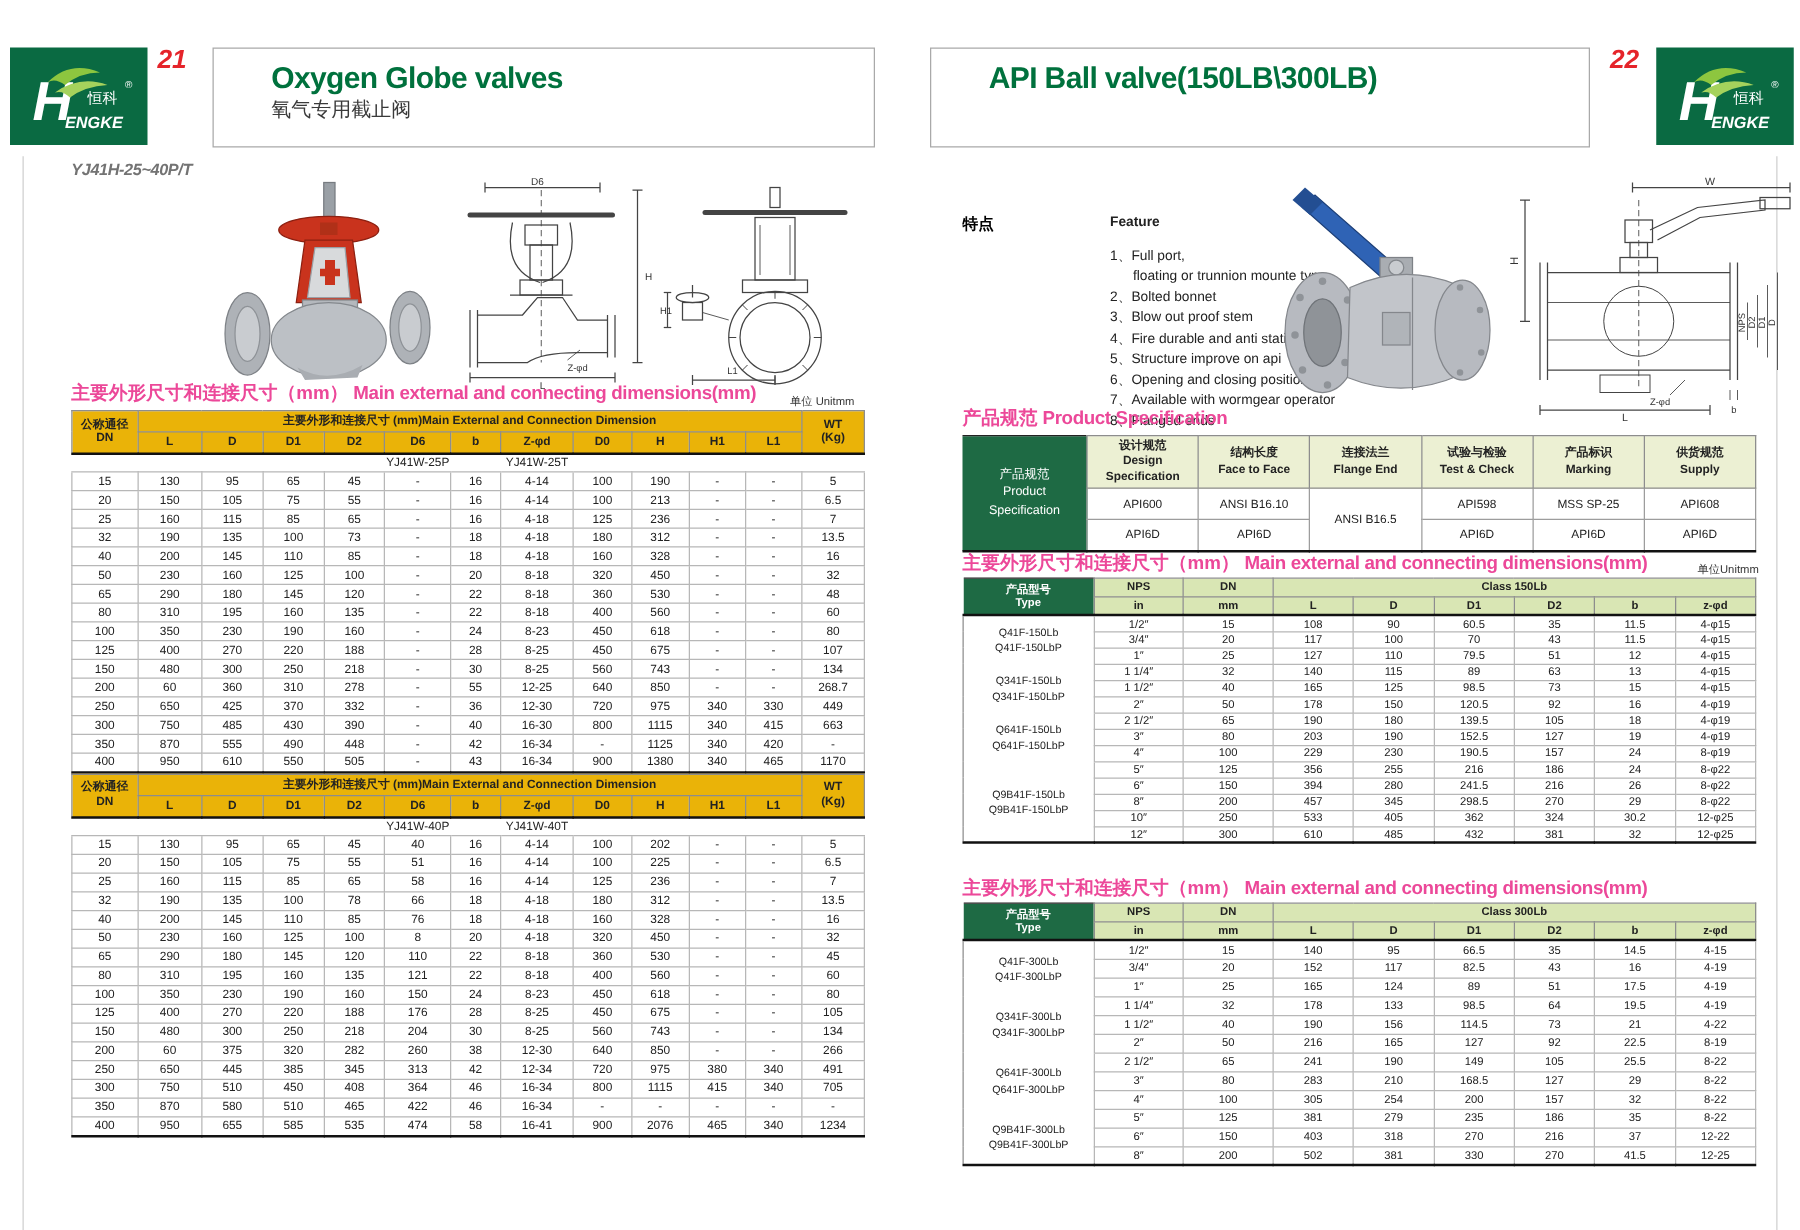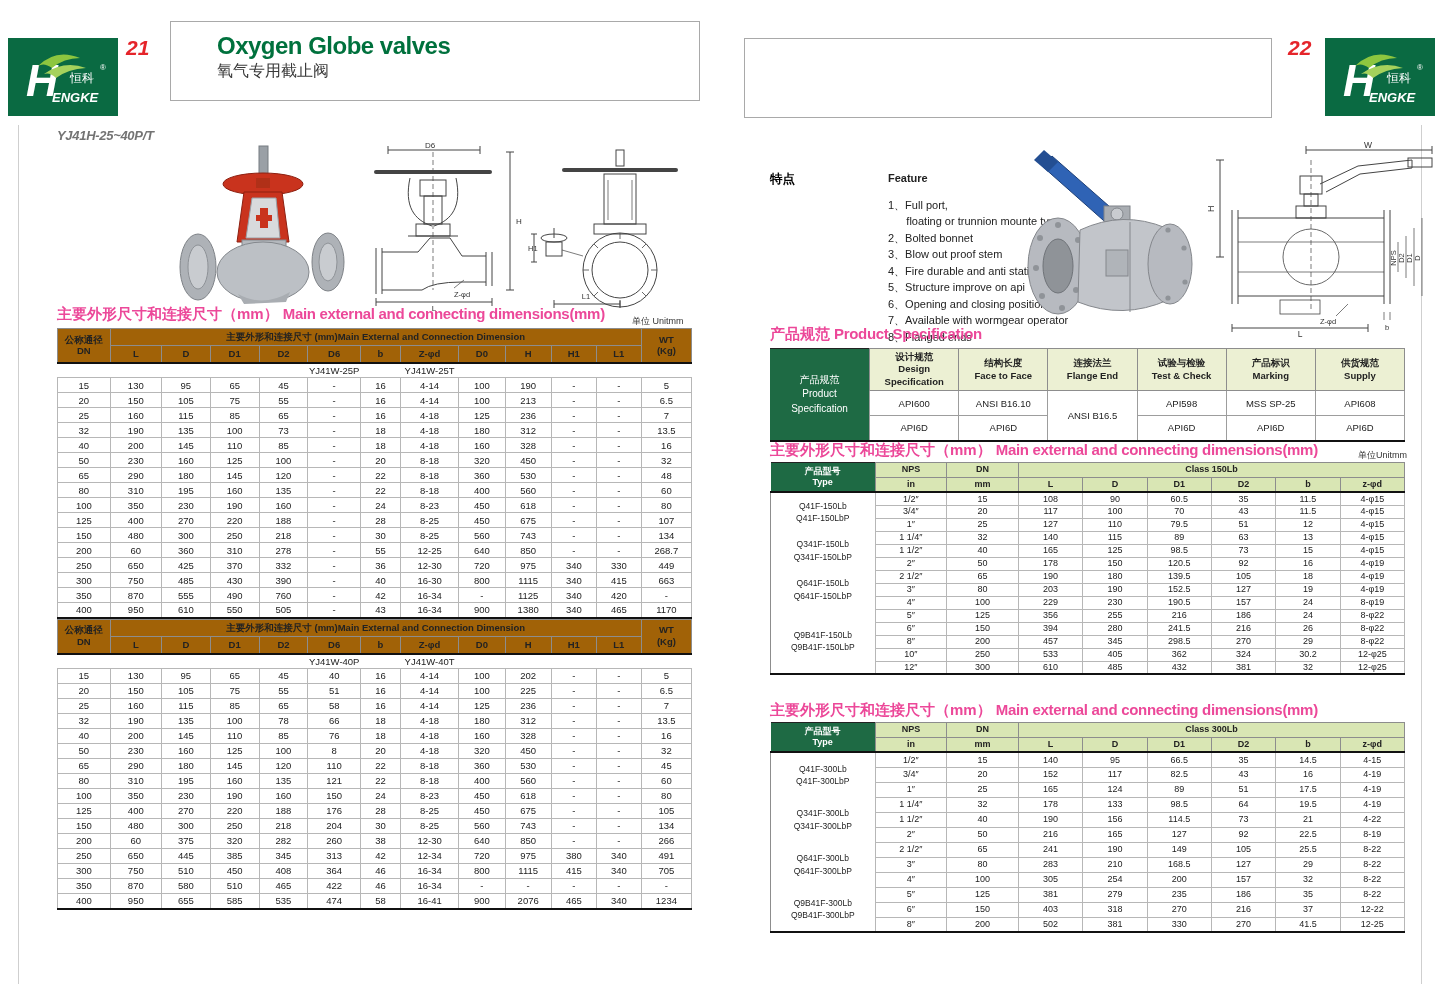--- a/index.html
+++ b/index.html
@@ -23,21 +23,21 @@
 
   
   .sec-title { font-weight:bold; font-size:15px; color:#ec4899; white-space:nowrap; }
   .sec-title .en { margin-left:4px; letter-spacing:-0.3px; }
   .unit-label { font-size:9px; color:#333; }
 
   
   table.dims { border-collapse:collapse; table-layout:fixed; width:635px;
                font-size:9.5px; text-align:center; border-top:1.5px solid #222;
                border-bottom:2.5px solid #111; }
-  table.dims thead th { background:#a16207; border:1px solid #8d8d8d; font-weight:bold;
+  table.dims thead th { background:#eab308; border:1px solid #8d8d8d; font-weight:bold;
                font-size:9.5px; padding:2px 0; line-height:1.25; }
   table.dims thead { border-bottom:2.5px solid #111; }
   table.dims tbody td { border:1px solid #b7b7b7; height:15px; padding:0; line-height:1; }
   table.dims tr.model-row td { border-left:none; border-right:none; border-top:none;
                border-bottom:1px solid #b7b7b7; font-size:9.5px; height:15px; }
 
   
   table.spec { border-collapse:collapse; table-layout:fixed; width:635px; text-align:center;
                border-top:1.5px solid #222; border-bottom:2.5px solid #111; font-size:9.5px; }
   table.spec th { background:#ecf0d3; border:1px solid #8d8d8d; font-weight:bold;
@@ -74,26 +74,27 @@
   <svg width="110" height="78" viewBox="0 0 110 78">
     <text x="18" y="58" font-size="44" font-weight="bold" font-style="italic" fill="#ffffff">H</text>
     <path d="M30 28 Q48 10 72 20 Q56 20 44 30 Q36 24 30 28 Z" fill="#8dc63f"></path>
     <path d="M36 36 Q56 22 78 30 Q60 31 48 40 Q42 34 36 36 Z" fill="#a5d25c"></path>
     <text x="62" y="44" font-size="12" fill="#ffffff"><tspan>恒科</tspan></text>
     <text x="92" y="32" font-size="8" fill="#ffffff">®</text>
     <text x="44" y="64" font-size="13" font-weight="bold" font-style="italic" fill="#ffffff">ENGKE</text>
   </svg>
 </div>
 <div class="abs pageno" style="left:126px; top:36px;">21</div>
-<div class="abs title-box" style="left:170px; top:21px; width:530px;">
+<div class="abs title-box" style="left:170px; top:38px; width:530px;">
   <div class="title-en">Oxygen Globe valves</div>
   <div class="title-cn">氧气专用截止阀</div>
 </div>
 
 <div class="abs title-box" style="left:744px; top:38px; width:528px;">
+  <div class="title-en">API Ball valve(150LB\300LB)</div>
 </div>
 <div class="abs pageno" style="left:1288px; top:36px;">22</div>
 <div class="abs logo-box" style="left:1325px; top:38px;">
   <svg width="110" height="78" viewBox="0 0 110 78">
     <text x="18" y="58" font-size="44" font-weight="bold" font-style="italic" fill="#ffffff">H</text>
     <path d="M30 28 Q48 10 72 20 Q56 20 44 30 Q36 24 30 28 Z" fill="#8dc63f"></path>
     <path d="M36 36 Q56 22 78 30 Q60 31 48 40 Q42 34 36 36 Z" fill="#a5d25c"></path>
     <text x="62" y="44" font-size="12" fill="#ffffff"><tspan>恒科</tspan></text>
     <text x="92" y="32" font-size="8" fill="#ffffff">®</text>
     <text x="44" y="64" font-size="13" font-weight="bold" font-style="italic" fill="#ffffff">ENGKE</text>
@@ -447,21 +448,21 @@
           <td>1115</td>
           <td>340</td>
           <td>415</td>
           <td>663</td>
         </tr>
         <tr>
           <td>350</td>
           <td>870</td>
           <td>555</td>
           <td>490</td>
-          <td>760</td>
+          <td>448</td>
           <td>-</td>
           <td>42</td>
           <td>16-34</td>
           <td>-</td>
           <td>1125</td>
           <td>340</td>
           <td>420</td>
           <td>-</td>
         </tr>
         <tr>

